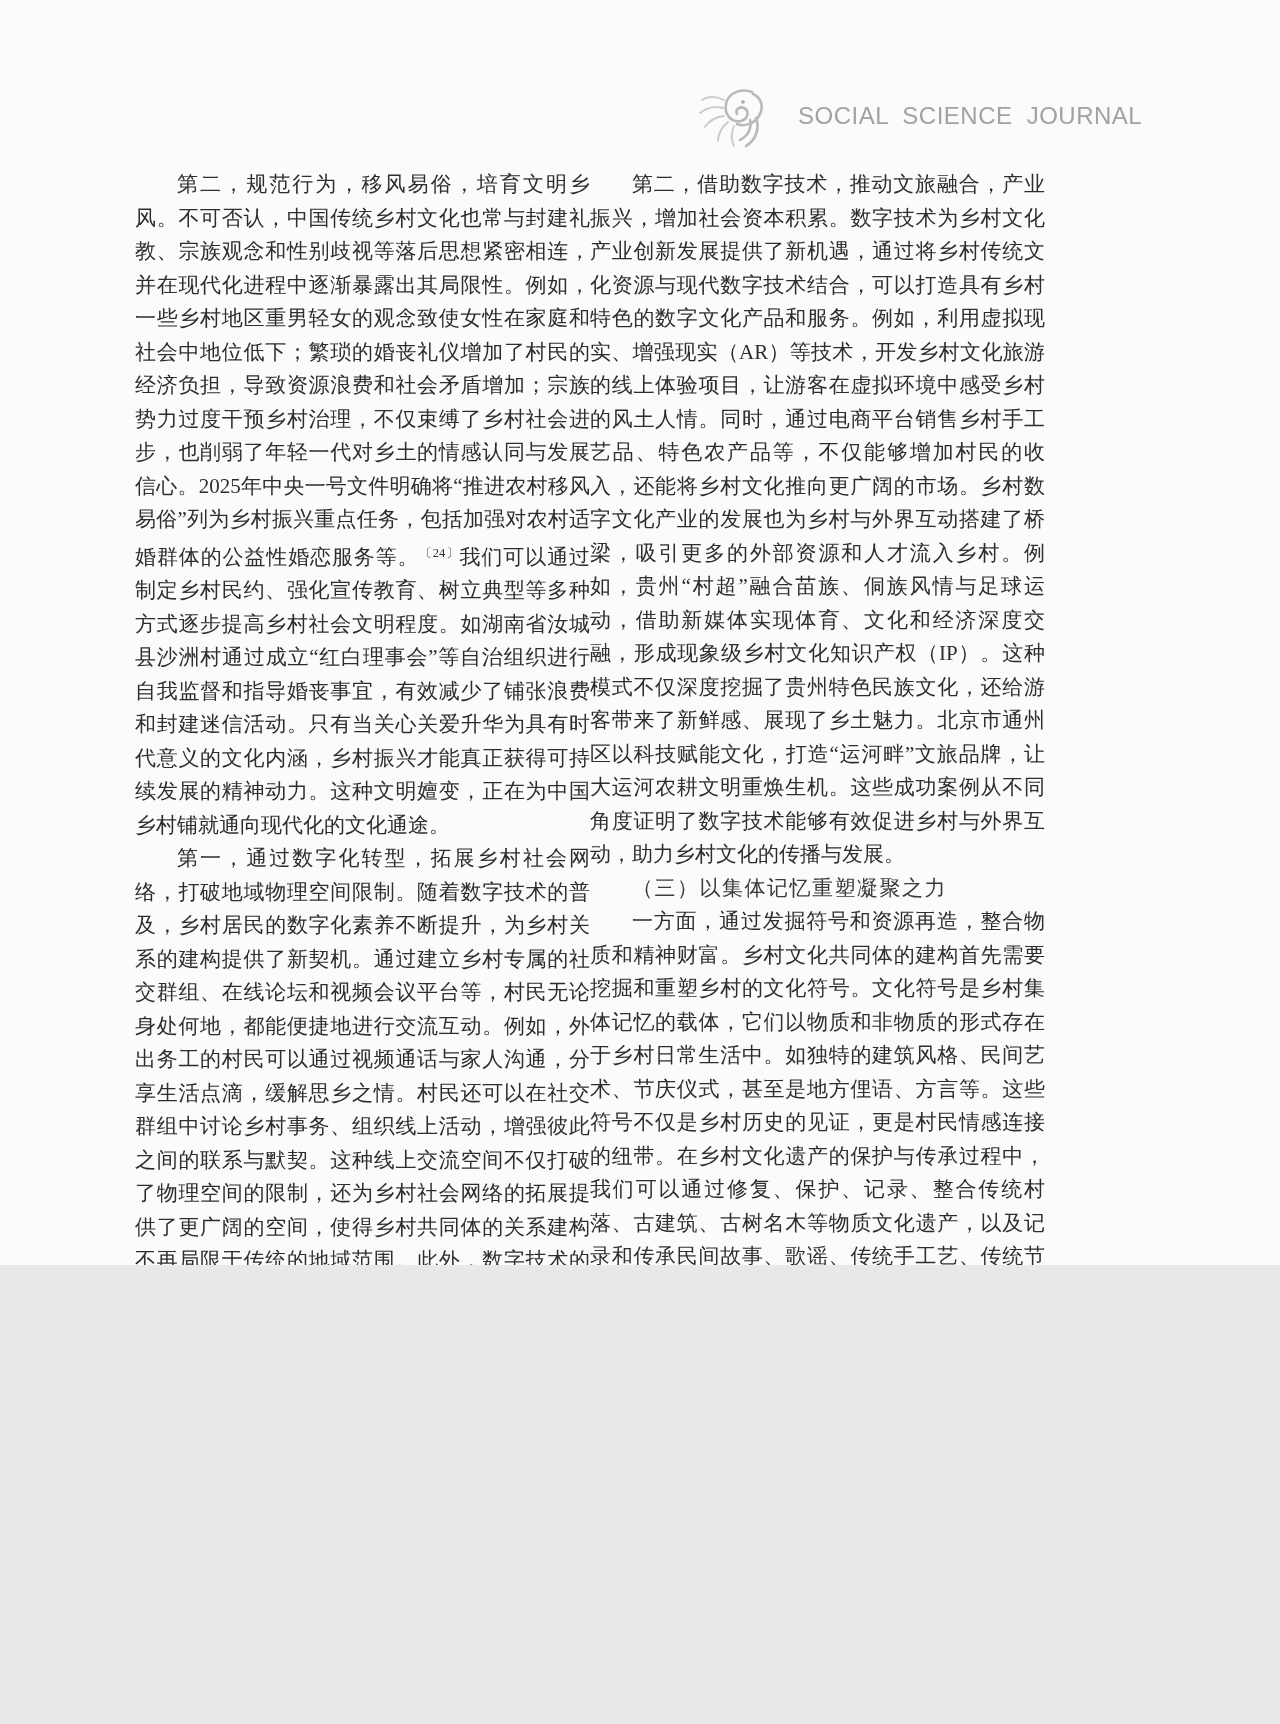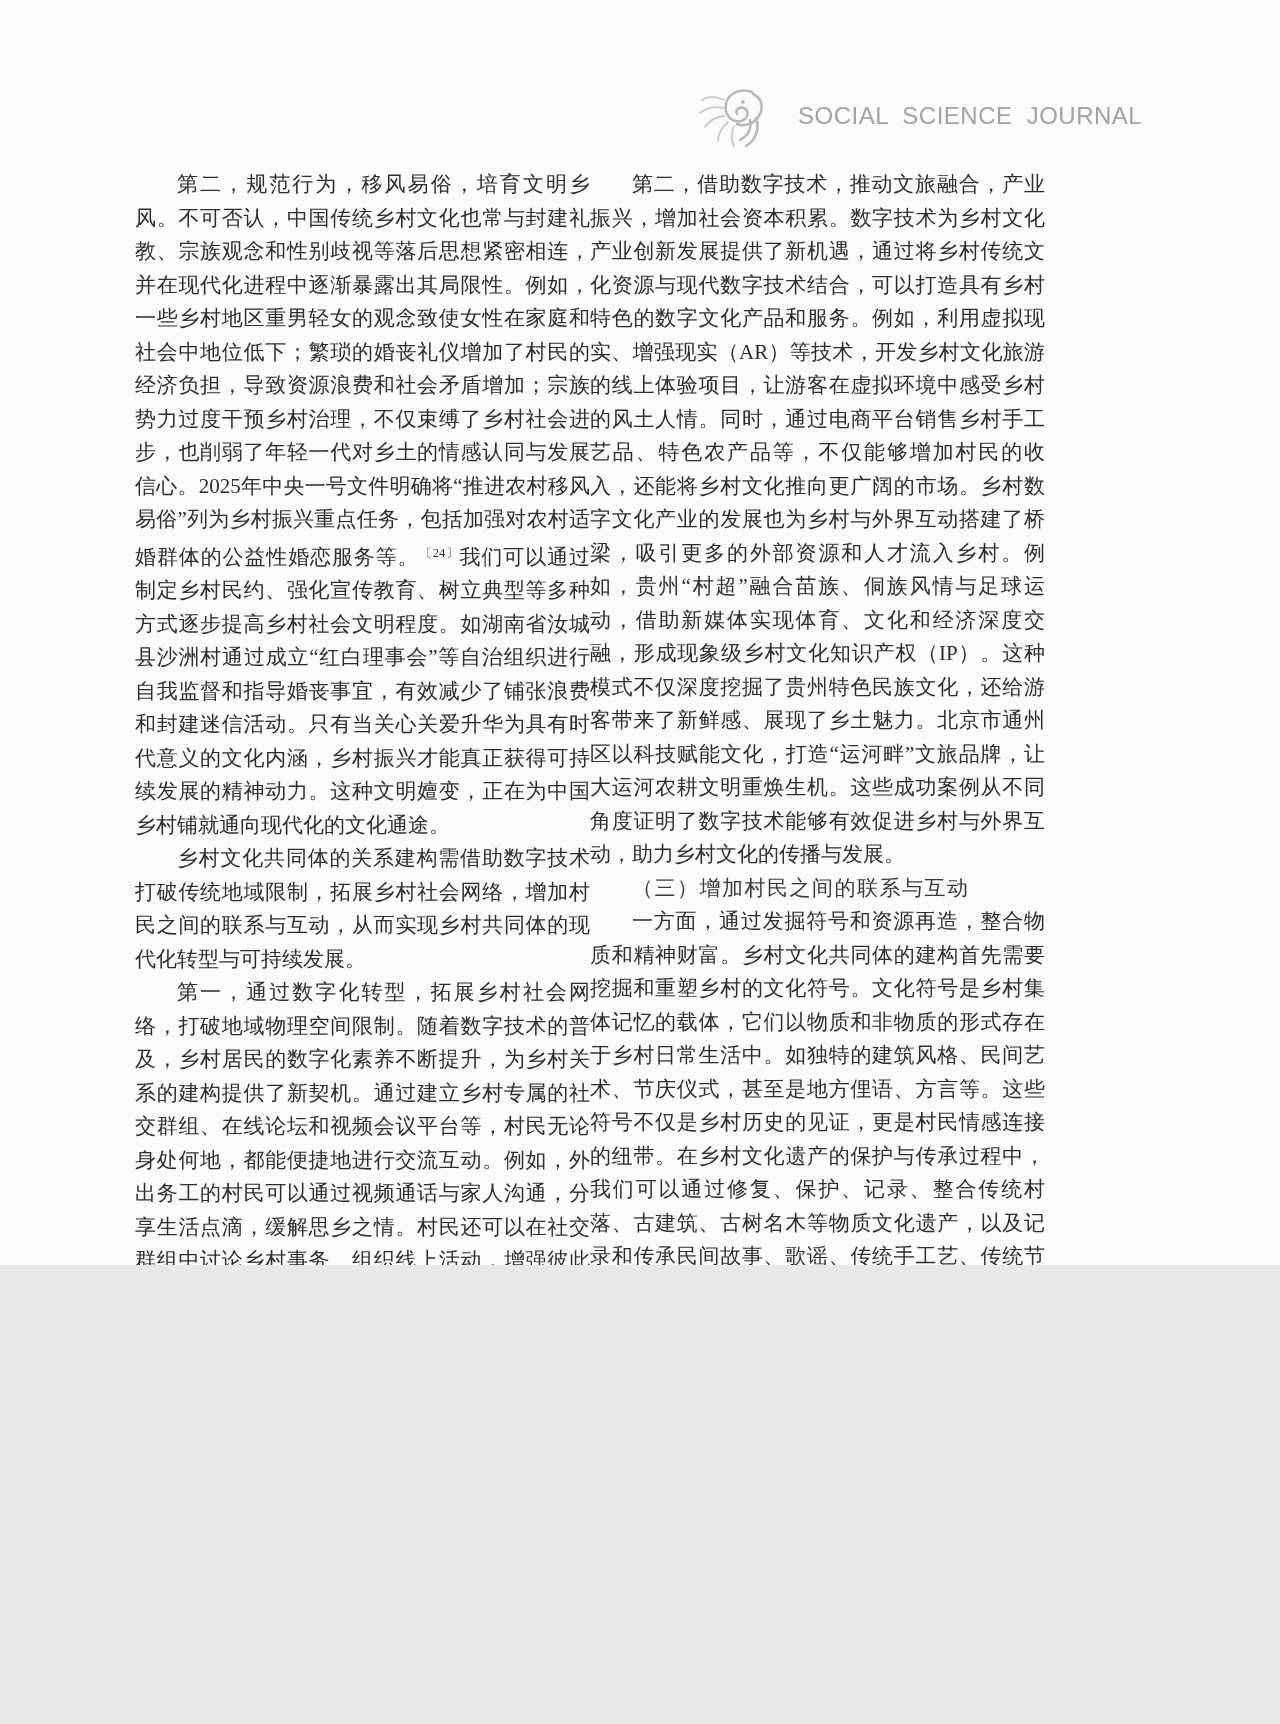--- a/index.html
+++ b/index.html
@@ -74,27 +74,26 @@
         <circle cx="53" cy="16" r="1.8" fill="#aaaaaa"></circle>
       </svg>
     </span>
     <span class="journal-title">SOCIAL SCIENCE JOURNAL</span>
   </div>
 
   <div class="body-columns">
 
     <div class="column">
       <p class="para-indent"><span>第二，规范行为，移风易俗，培育文明乡风。不可否认，中国传统乡村文化也常与封建礼教、宗族观念和性别歧视等落后思想紧密相连，并在现代化进程中逐渐暴露出其局限性。例如，一些乡村地区重男轻女的观念致使女性在家庭和社会中地位低下；繁琐的婚丧礼仪增加了村民的经济负担，导致资源浪费和社会矛盾增加；宗族势力过度干预乡村治理，不仅束缚了乡村社会进步，也削弱了年轻一代对乡土的情感认同与发展信心。2025年中央一号文件明确将“推进农村移风易俗”列为乡村振兴重点任务，包括加强对农村适婚群体的公益性婚恋服务等。</span><sup class="footnote-sup">〔24〕</sup><span>我们可以通过制定乡村民约、强化宣传教育、树立典型等多种方式逐步提高乡村社会文明程度。如湖南省汝城县沙洲村通过成立“红白理事会”等自治组织进行自我监督和指导婚丧事宜，有效减少了铺张浪费和封建迷信活动。只有当关心关爱升华为具有时代意义的文化内涵，乡村振兴才能真正获得可持续发展的精神动力。这种文明嬗变，正在为中国乡村铺就通向现代化的文化通途。</span></p>
-      <p class="para-indent">乡村文化共同体的关系建构需借助数字技术打破传统地域限制，拓展乡村社会网络，增加村民之间的联系与互动，从而实现乡村共同体的现代化转型与可持续发展。</p>
       <p class="para-indent">第一，通过数字化转型，拓展乡村社会网络，打破地域物理空间限制。随着数字技术的普及，乡村居民的数字化素养不断提升，为乡村关系的建构提供了新契机。通过建立乡村专属的社交群组、在线论坛和视频会议平台等，村民无论身处何地，都能便捷地进行交流互动。例如，外出务工的村民可以通过视频通话与家人沟通，分享生活点滴，缓解思乡之情。村民还可以在社交群组中讨论乡村事务、组织线上活动，增强彼此之间的联系与默契。这种线上交流空间不仅打破了物理空间的限制，还为乡村社会网络的拓展提供了更广阔的空间，使得乡村共同体的关系建构不再局限于传统的地域范围。此外，数字技术的交互性特点赋予了乡村文化全新的生命力。通过运用虚拟现实技术（VR）体验农耕生活、直播非遗手工制作和云游田园自然风光等方式，可以让远在千里之外的人也能身临其境地感受乡风乡韵；还</p>
     </div>
 
     <div class="column">
       <p class="para-indent">第二，借助数字技术，推动文旅融合，产业振兴，增加社会资本积累。数字技术为乡村文化产业创新发展提供了新机遇，通过将乡村传统文化资源与现代数字技术结合，可以打造具有乡村特色的数字文化产品和服务。例如，利用虚拟现实、增强现实（AR）等技术，开发乡村文化旅游的线上体验项目，让游客在虚拟环境中感受乡村的风土人情。同时，通过电商平台销售乡村手工艺品、特色农产品等，不仅能够增加村民的收入，还能将乡村文化推向更广阔的市场。乡村数字文化产业的发展也为乡村与外界互动搭建了桥梁，吸引更多的外部资源和人才流入乡村。例如，贵州“村超”融合苗族、侗族风情与足球运动，借助新媒体实现体育、文化和经济深度交融，形成现象级乡村文化知识产权（IP）。这种模式不仅深度挖掘了贵州特色民族文化，还给游客带来了新鲜感、展现了乡土魅力。北京市通州区以科技赋能文化，打造“运河畔”文旅品牌，让大运河农耕文明重焕生机。这些成功案例从不同角度证明了数字技术能够有效促进乡村与外界互动，助力乡村文化的传播与发展。</p>
-      <p class="section-heading">（三）增加村民之间的联系与互动</p>
+      <p class="section-heading">（三）以集体记忆重塑凝聚之力</p>
       <p class="para-indent">一方面，通过发掘符号和资源再造，整合物质和精神财富。乡村文化共同体的建构首先需要挖掘和重塑乡村的文化符号。文化符号是乡村集体记忆的载体，它们以物质和非物质的形式存在于乡村日常生活中。如独特的建筑风格、民间艺术、节庆仪式，甚至是地方俚语、方言等。这些符号不仅是乡村历史的见证，更是村民情感连接的纽带。在乡村文化遗产的保护与传承过程中，我们可以通过修复、保护、记录、整合传统村落、古建筑、古树名木等物质文化遗产，以及记录和传承民间故事、歌谣、传统手工艺、传统节日、宗族仪式等非物质文化遗产，唤醒村民对乡村历史的记忆，增强他们对乡村文化的认同感。如贵</p>
       <p class="para-indent">乡村文化共同体的记忆建构，需从乡村生活中发掘符号元素，通过特定的话语建构方式，重塑乡村居民的身份认同与凝聚力。</p>
     </div>
 
   </div>
 
   <div class="page-number">113</div>
   <div class="footer-rule"></div>
 
 </div>

